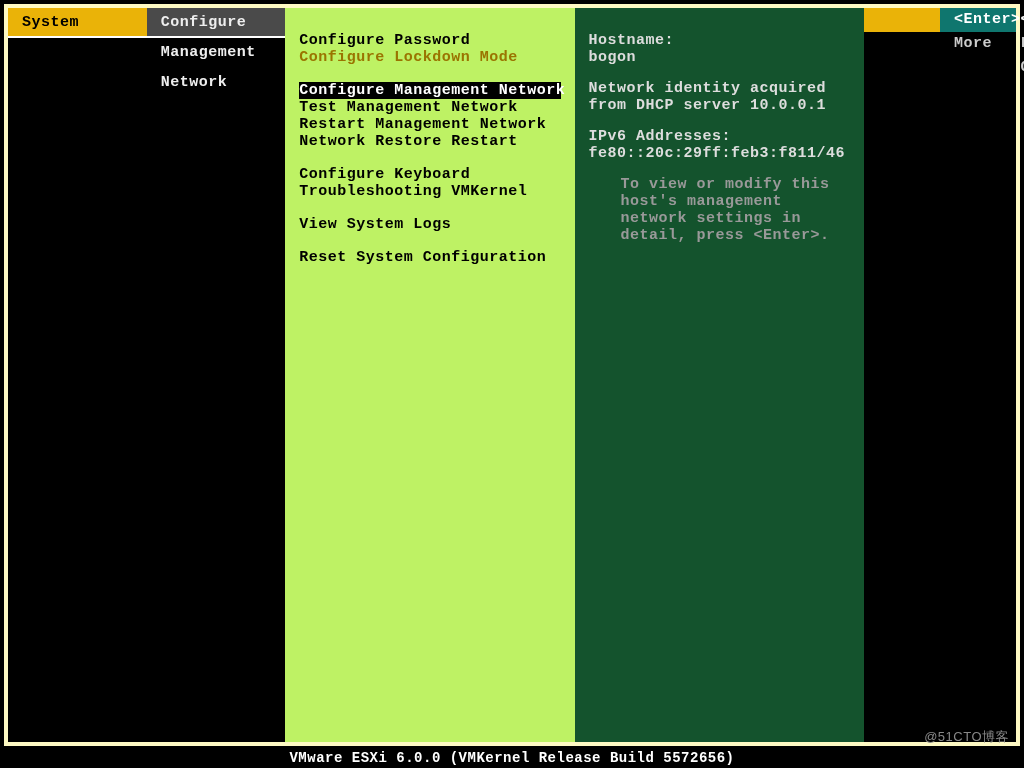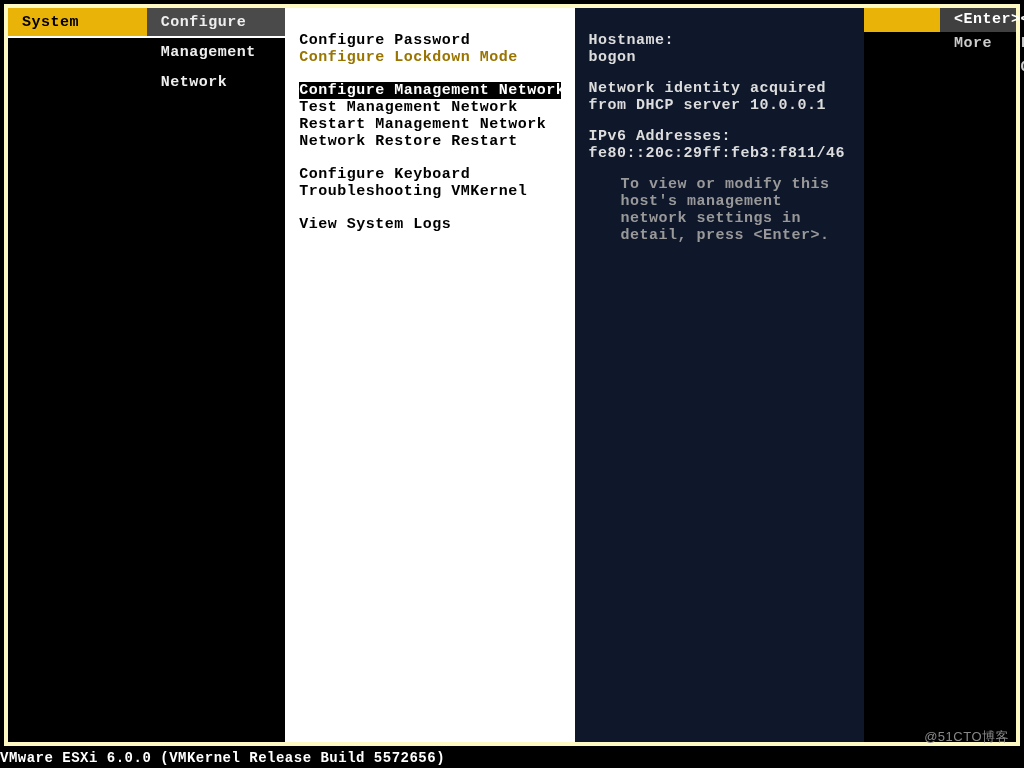--- a/index.html
+++ b/index.html
@@ -38,28 +38,28 @@
       color: #eee;
       padding-left: 14px;
       border-bottom: 2px solid #fff;
     }
     .body-row {
       display: flex;
       flex: 1;
     }
     .left-panel {
       width: 50%;
-      background: #ffffff;
+      background: #bef264;
       padding: 10px 14px;
       color: #000;
       position: relative;
     }
     .right-panel {
       width: 50%;
-      background: #0f172a;
+      background: #14532d;
       padding: 10px 14px;
       color: #ddd;
       position: relative;
     }
     .menu-group {
       margin-top: 16px;
     }
     .menu-group:first-child { margin-top: 14px; }
     .menu-item {
       line-height: 17px;
@@ -79,34 +79,35 @@
       display: flex;
       height: 24px;
       line-height: 24px;
     }
     .footer-left {
       width: 50%;
       background: #eab308;
     }
     .footer-right {
       width: 50%;
-      background: #404040;
+      background: #0f766e;
       color: #ccc;
       padding: 0 14px;
       display: flex;
       justify-content: space-between;
     }
     .key-label { color: #fff; }
     .status-bar {
       position: absolute;
       bottom: 0; left: 0; right: 0;
       height: 20px;
       line-height: 20px;
       background: #000;
       color: #fff;
+      text-align: center;
       font-size: 14px;
     }
     .watermark {
       position: absolute;
       right: 15px;
       bottom: 22px;
       color: #888;
       font-size: 13px;
       font-family: sans-serif;
       font-weight: normal;
@@ -133,20 +134,23 @@
         <div class="menu-item">Restart Management Network</div>
         <div class="menu-item">Network Restore Restart</div>
       </div>
       <div class="menu-group">
         <div class="menu-item">Configure Keyboard</div>
         <div class="menu-item">Troubleshooting VMKernel</div>
       </div>
       <div class="menu-group">
         <div class="menu-item">View System Logs</div>
       </div>
+      <div class="menu-group">
+        <div class="menu-item">Reset System Configuration</div>
+      </div>
     </div>
 
     <div class="right-panel">
       <div class="info-block">
         <div>Hostname:</div>
         <div>bogon</div>
       </div>
       <div class="info-block">
         <div>Network identity acquired from DHCP server 10.0.0.1</div>
       </div>

